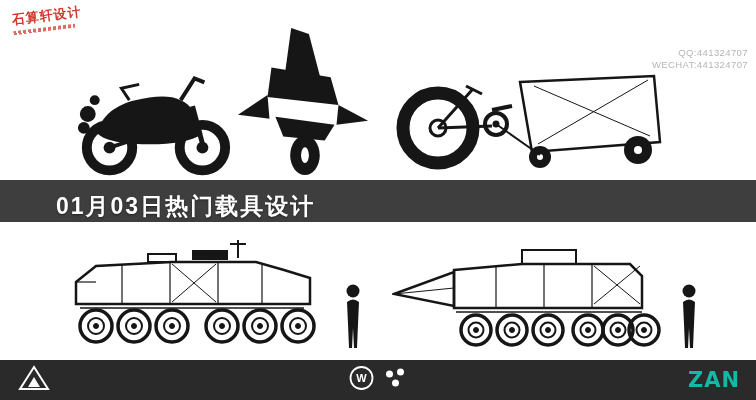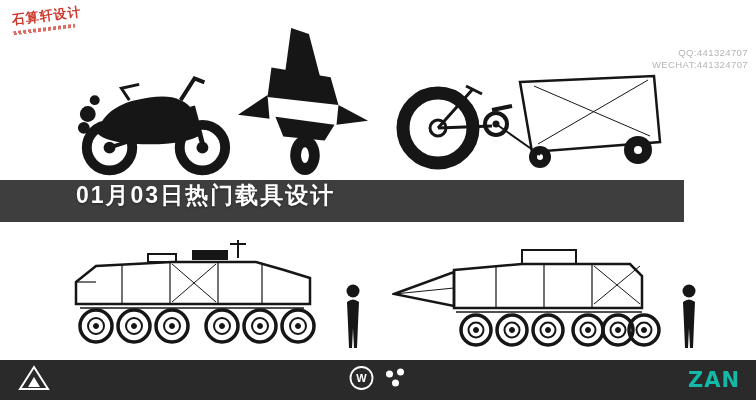--- a/index.html
+++ b/index.html
@@ -22,22 +22,22 @@
 
   
   .contact{position:absolute;right:8px;top:5px;text-align:right;color:var(--contactGray);
     font-size:9.5px;line-height:12px;letter-spacing:.4px;margin-top:42px;}
 
   
   .art{position:absolute;color:var(--ink);}
   .art svg{display:block;width:100%;height:100%;}
 
   
-  .banner{position:absolute;left:0;top:180px;width:684px;height:42px;background:var(--bannerBg);
-    display:flex;align-items:flex-start;padding-left:20px;}
+  .banner{position:absolute;left:0;top:180px;width:756px;height:42px;background:var(--bannerBg);
+    display:flex;align-items:flex-end;}
   .banner-title{color:#ffffff;font-size:23px;font-weight:bold;margin-left:56px;letter-spacing:2px;
     text-shadow:0 1px 2px rgba(0,0,0,.45);}
 
   
   .footer{position:absolute;left:0;top:360px;width:756px;height:40px;background:var(--footerBg);}
   .footer-left{position:absolute;left:18px;top:50%;transform:translateY(-50%);}
   .footer-center{position:absolute;left:50%;top:50%;transform:translate(-50%,-50%);
     display:flex;align-items:center;gap:9px;}
   .brand{position:absolute;right:16px;top:50%;transform:translateY(-50%);color:#14b8a6;
     font-size:21px;font-weight:bold;letter-spacing:1px;font-family:"DejaVu Sans",sans-serif;}

